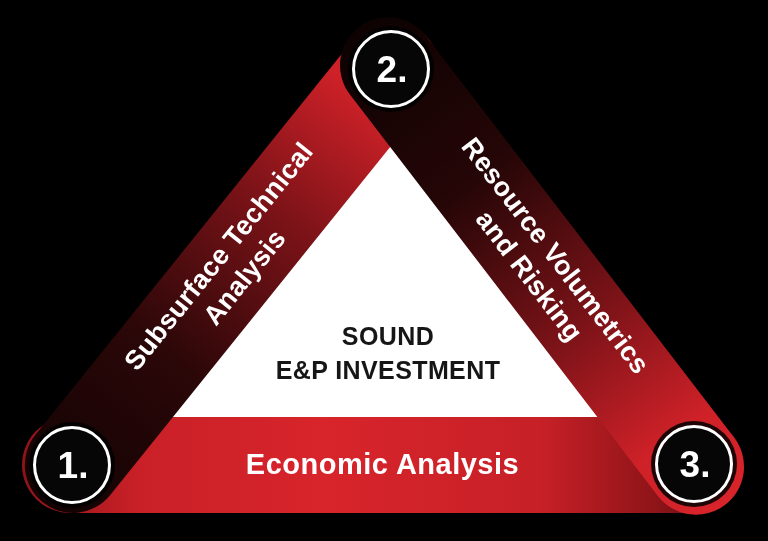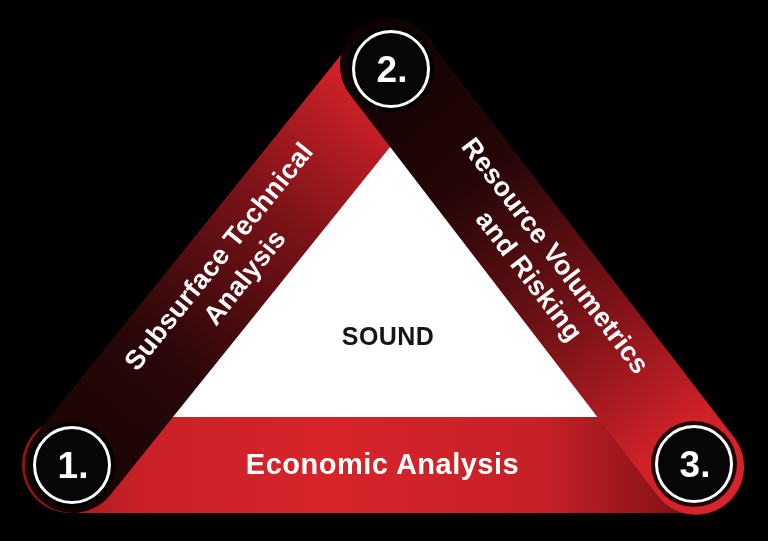--- a/index.html
+++ b/index.html
@@ -129,20 +129,21 @@
 
   <div class="bar bar-right">
     <div class="bar-label">
       <div>Resource Volumetrics</div>
       <div>and Risking</div>
     </div>
   </div>
 
   <div class="center-label">
     <div>SOUND</div>
+    <div>E&amp;P INVESTMENT</div>
   </div>
 
   <div class="badge badge-1">
     <span class="badge-number">1.</span>
   </div>
 
   <div class="badge badge-2">
     <span class="badge-number">2.</span>
   </div>
 

